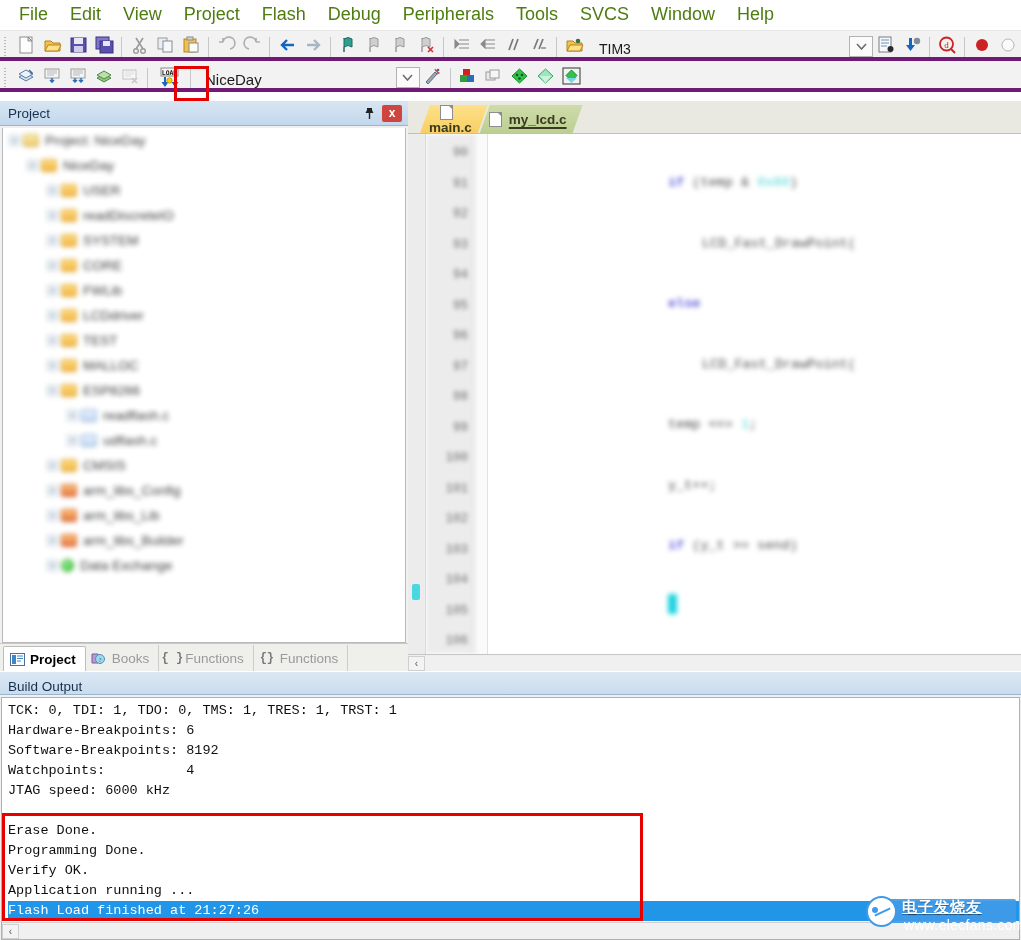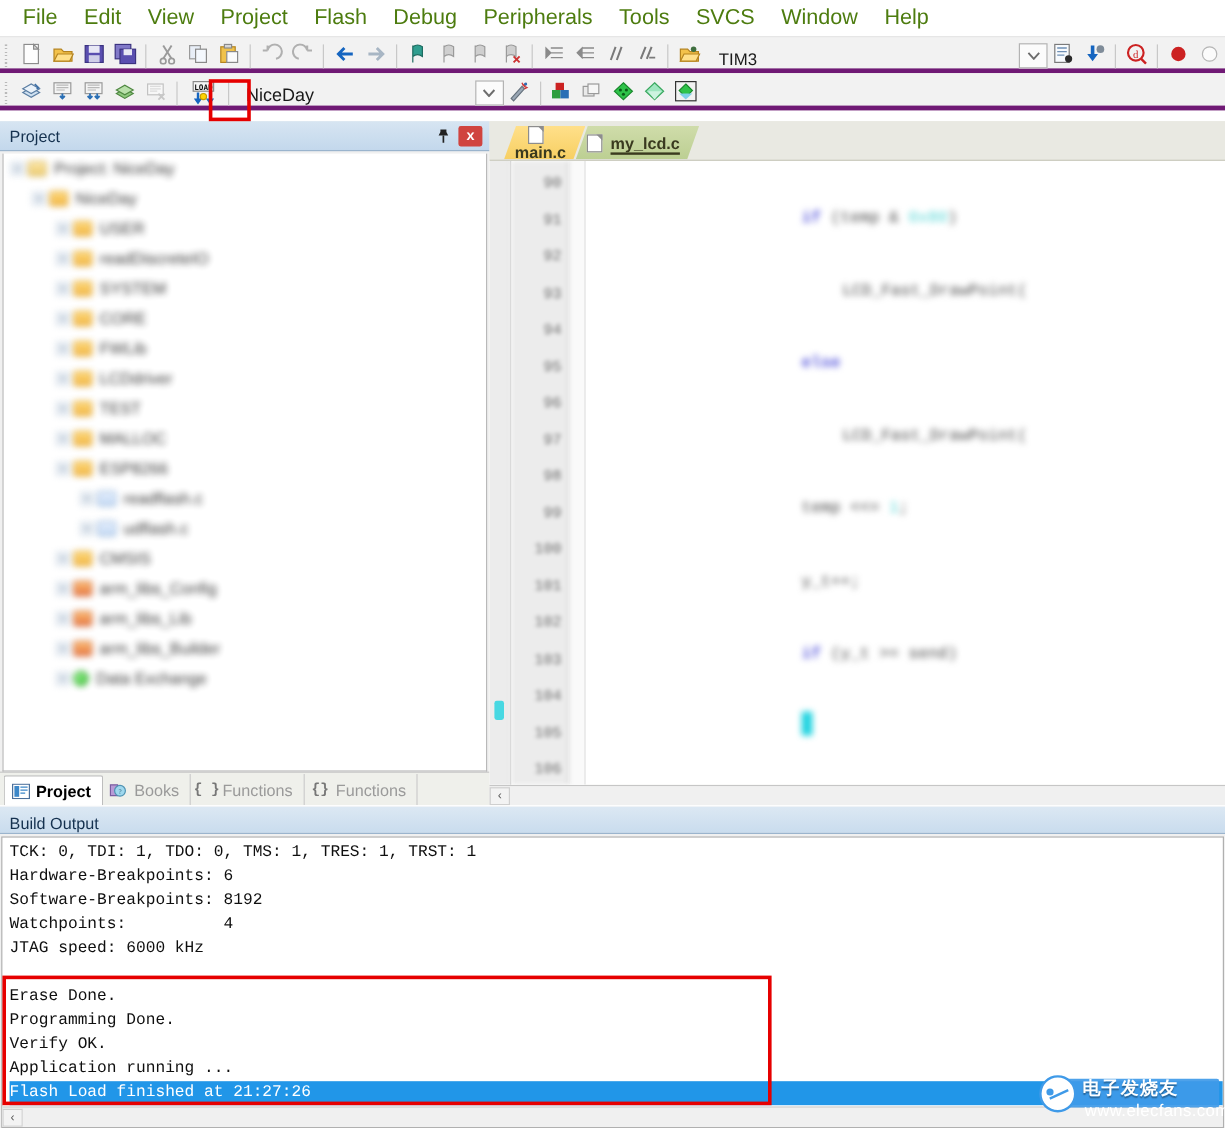--- a/index.html
+++ b/index.html
@@ -219,20 +219,21 @@
     position:absolute; left:2px; top:8px; width:31px; height:31px; border-radius:50%;
     background:#ffffff; border:2px solid #3f9ae8; z-index:2;
   }
   #wm-circle::before{content:"";position:absolute;left:6px;top:13px;width:17px;height:2px;background:#3f9ae8;transform:rotate(-25deg);}
   #wm-circle::after{content:"";position:absolute;left:4px;top:9px;width:6px;height:6px;border-radius:50%;background:#3f9ae8;}
   #wm-cn {
     position:absolute; left:38px; top:10px; z-index:3; color:#ffffff;
     font-size:15px; font-weight:bold; letter-spacing:1px;
     text-shadow:0 1px 1px rgba(0,0,0,.35);
     font-family:"DejaVu Sans", sans-serif;
+    text-decoration:underline;
   }
   #wm-url {
     position:absolute; left:40px; top:29px; z-index:3; color:#ffffff;
     font-size:14px; letter-spacing:.3px;
     font-family:"Liberation Sans", sans-serif;
   }
 </style>
 </head>
 <body>
 

